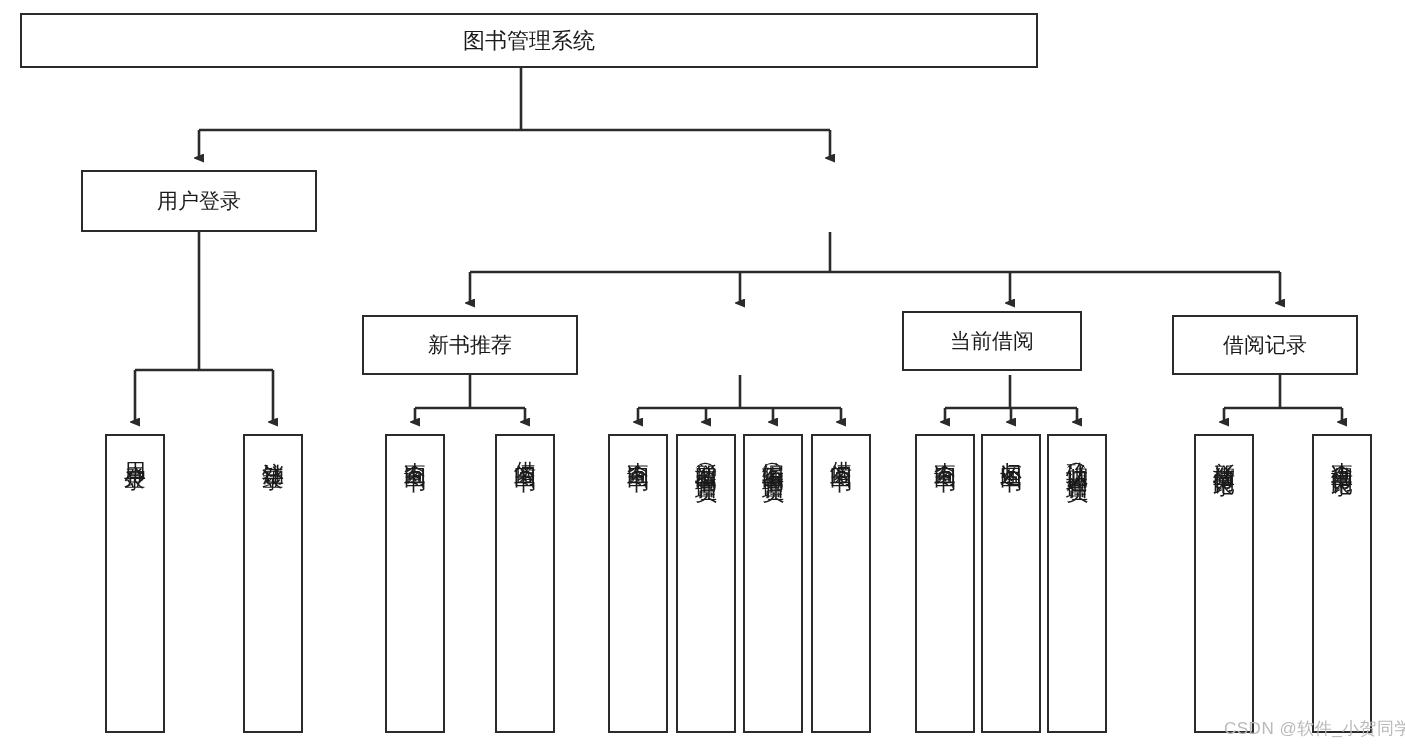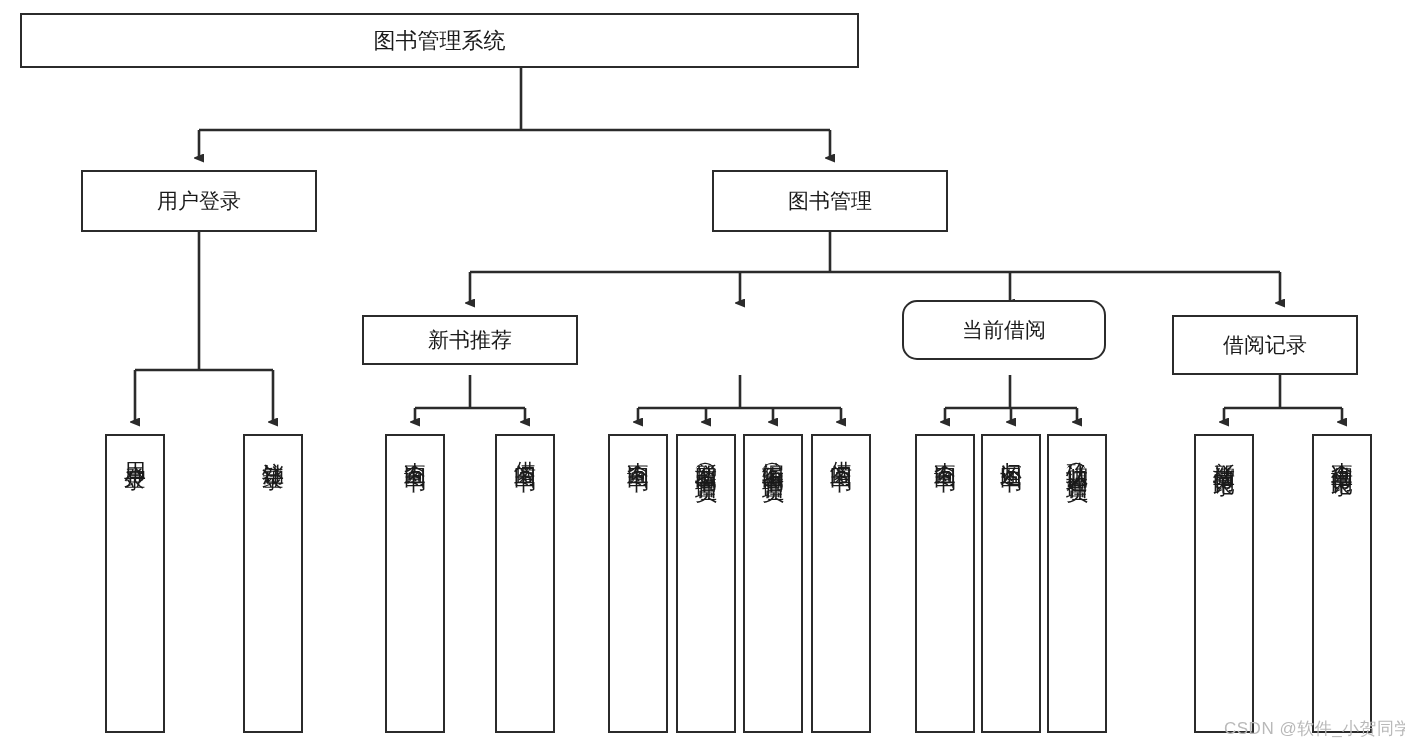--- a/index.html
+++ b/index.html
@@ -117,38 +117,35 @@
       <path d="M1011,408 L1011,422" marker-end="url(#arrow)"></path>
       <path d="M1077,408 L1077,422" marker-end="url(#arrow)"></path>
 
       <path d="M1280,375 L1280,408"></path>
       <path d="M1224,408 L1342,408"></path>
       <path d="M1224,408 L1224,422" marker-end="url(#arrow)"></path>
       <path d="M1342,408 L1342,422" marker-end="url(#arrow)"></path>
     </g>
   </svg>
 
-  <div class="node root horizontal" style="left:20px; top:13px; width:839px; height:55px;">
+  <div class="node root horizontal" style="left:20px; top:13px; width:1018px; height:55px;">
     <span class="label">图书管理系统</span>
   </div>
 
   <div class="node horizontal" style="left:81px; top:170px; width:236px; height:62px;">
     <span class="label">用户登录</span>
   </div>
 
-  <div class="node horizontal" style="left:712px; top:170px; width:236px; height:62px;">
-    <span class="label">图书管理</span>
-  </div>
-
-  <div class="node horizontal" style="left:362px; top:315px; width:216px; height:50px;">
+
+  <div class="node horizontal" style="left:362px; top:315px; width:216px; height:60px;">
     <span class="label">新书推荐</span>
   </div>
 
 
-  <div class="node horizontal" style="left:902px; top:300px; width:204px; height:60px;border-radius:15px;">
+  <div class="node horizontal" style="left:902px; top:311px; width:180px; height:60px;">
     <span class="label">当前借阅</span>
   </div>
 
   <div class="node horizontal" style="left:1172px; top:315px; width:186px; height:60px;">
     <span class="label">借阅记录</span>
   </div>
 
   <div class="node vertical" style="left:105px; top:434px; width:60px; height:299px;">
     <span class="label">用户登录</span>
   </div>

